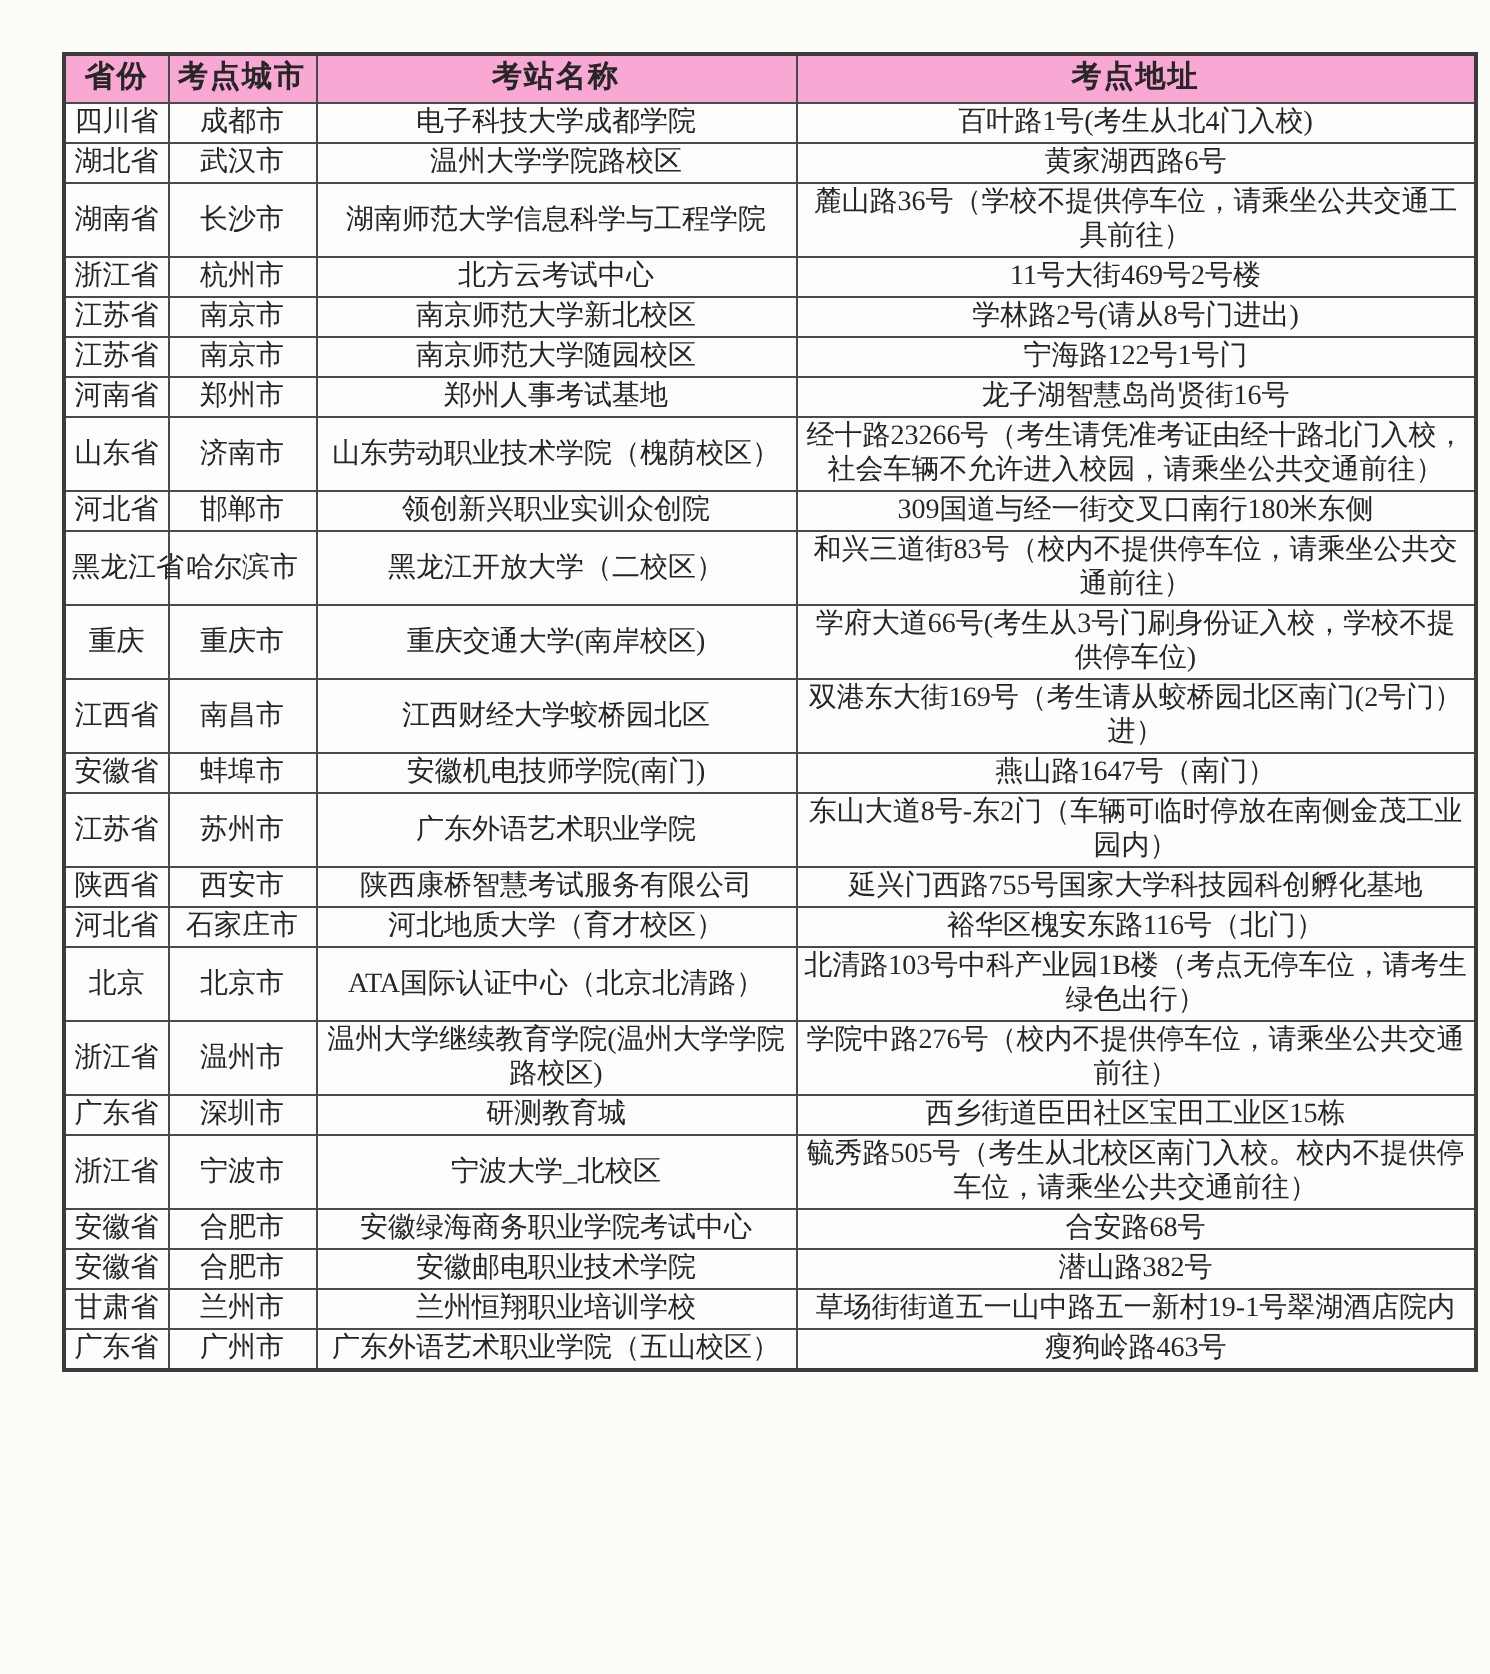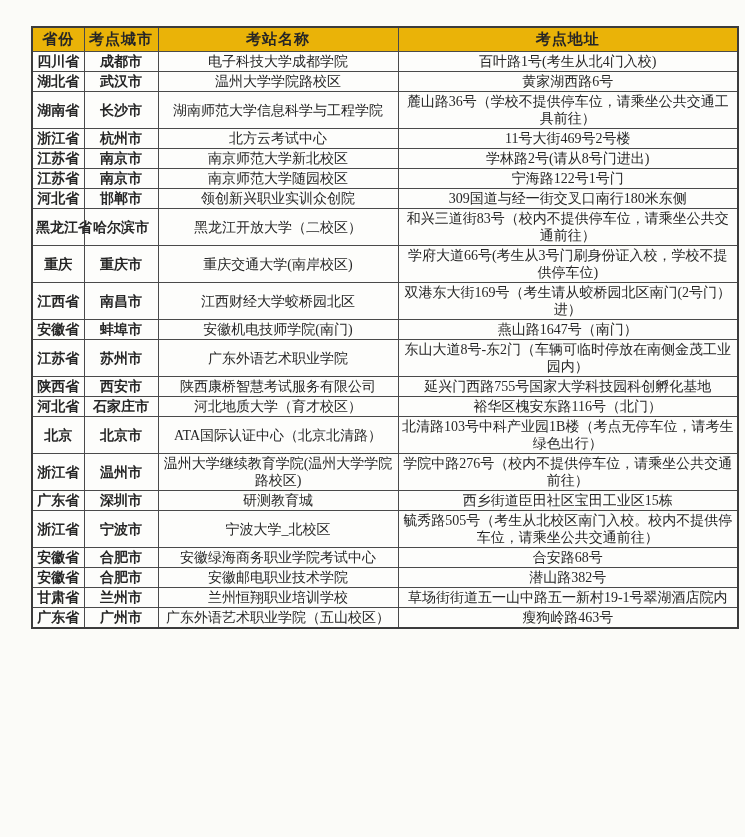--- a/index.html
+++ b/index.html
@@ -27,27 +27,27 @@
   th, td {
     border: 1px solid #4a4a4a;
     text-align: center;
     vertical-align: middle;
     padding: 1px 3px;
     font-size: 14px;
     line-height: 17px;
     word-break: break-all;
   }
   th {
-    background: #eab308;
+    background: #f9a8d4;
     font-size: 15px;
     font-weight: bold;
     height: 21px;
     letter-spacing: 1px;
   }
-  td.c-province, td.c-city { white-space: nowrap; font-weight: bold; }
+  td.c-province, td.c-city { white-space: nowrap; }
 </style>
 </head>
 <body>
 
 <div class="page">
   <table class="exam-table">
     <colgroup>
       <col style="width:52px">
       <col style="width:74px">
       <col style="width:240px">
@@ -97,21 +97,33 @@
     <td class="c-address">学林路2号(请从8号门进出)</td>
   </tr>
 
   <tr>
     <td class="c-province">江苏省</td>
     <td class="c-city">南京市</td>
     <td class="c-site">南京师范大学随园校区</td>
     <td class="c-address">宁海路122号1号门</td>
   </tr>
 
-
+  <tr>
+    <td class="c-province">河南省</td>
+    <td class="c-city">郑州市</td>
+    <td class="c-site">郑州人事考试基地</td>
+    <td class="c-address">龙子湖智慧岛尚贤街16号</td>
+  </tr>
+
+  <tr>
+    <td class="c-province">山东省</td>
+    <td class="c-city">济南市</td>
+    <td class="c-site">山东劳动职业技术学院（槐荫校区）</td>
+    <td class="c-address">经十路23266号（考生请凭准考证由经十路北门入校，社会车辆不允许进入校园，请乘坐公共交通前往）</td>
+  </tr>
 
   <tr>
     <td class="c-province">河北省</td>
     <td class="c-city">邯郸市</td>
     <td class="c-site">领创新兴职业实训众创院</td>
     <td class="c-address">309国道与经一街交叉口南行180米东侧</td>
   </tr>
 
   <tr>
     <td class="c-province">黑龙江省</td>

